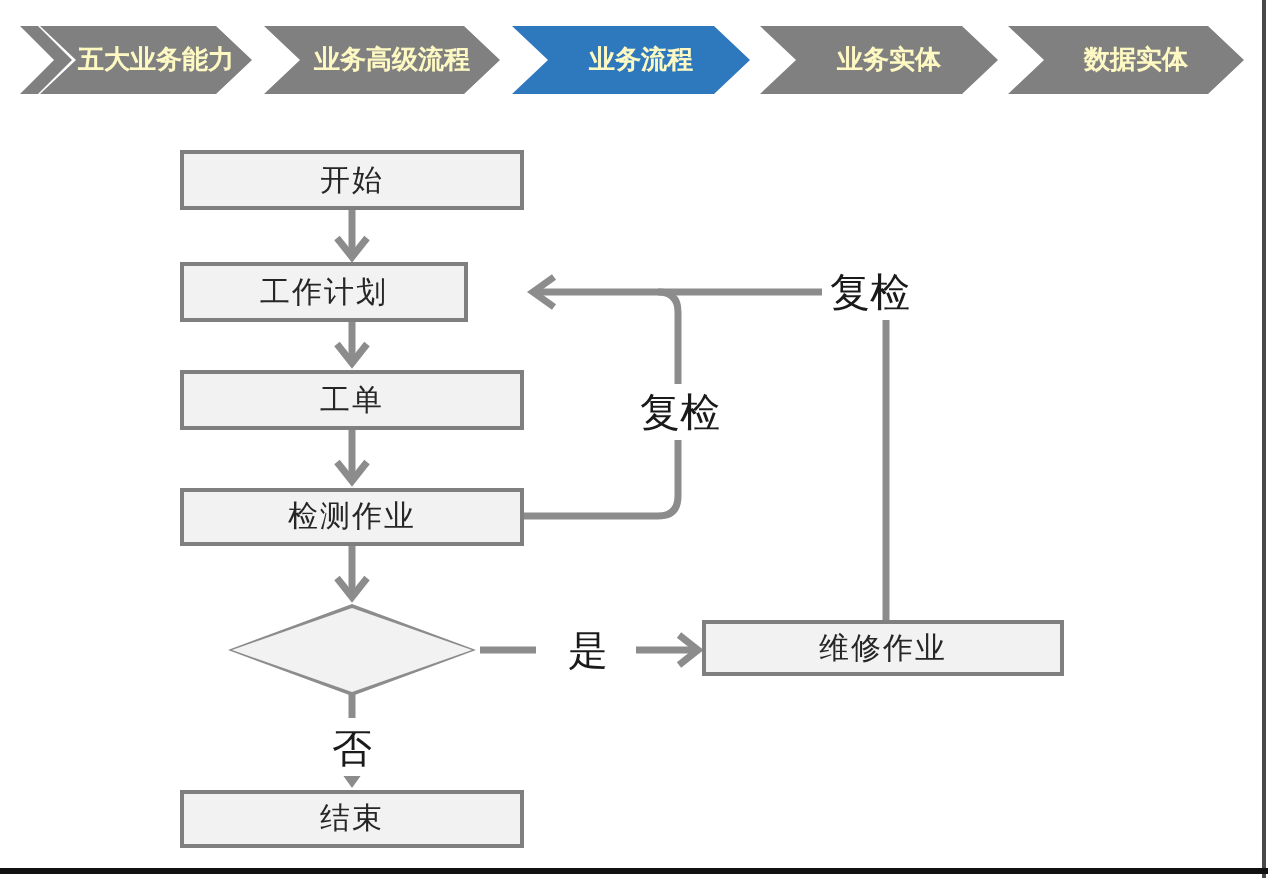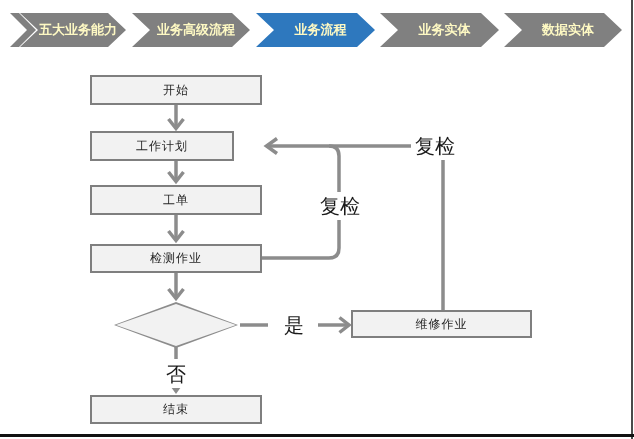--- a/index.html
+++ b/index.html
@@ -9,21 +9,21 @@
   .chev{position:absolute;top:13px;height:34px;background:#808080;color:#fef9c3;
         display:flex;align-items:center;justify-content:center;
         font-size:13px;font-weight:bold;padding-left:10px;box-sizing:border-box;
         clip-path:polygon(0 0,calc(100% - 18px) 0,100% 50%,calc(100% - 18px) 100%,0 100%,18px 50%);}
   .chev.active{background:#2E78BE;}
   .chev-lead{position:absolute;top:13px;left:10px;width:26px;height:34px;background:#808080;
         clip-path:polygon(0px 0px,9px 0px,26px 17px,9px 34px,0px 34px,17px 17px);}
   
   .box{position:absolute;box-sizing:border-box;background:#F2F2F2;border:2px solid #7F7F7F;
        display:flex;align-items:center;justify-content:center;
-       font-size:12px;color:#262626;letter-spacing:1px;}
+       font-size:15px;color:#262626;letter-spacing:1px;}
   .diamond-outer{position:absolute;left:114px;top:302px;width:124px;height:46px;background:#8C8C8C;
        clip-path:polygon(50% 0,100% 50%,50% 100%,0 50%);}
   .diamond-inner{position:absolute;left:2px;top:2px;right:2px;bottom:2px;background:#F2F2F2;
        clip-path:polygon(50% 0,100% 50%,50% 100%,0 50%);}
   .diamond-label{position:absolute;left:114px;top:302px;width:124px;height:46px;
        display:flex;align-items:center;justify-content:center;
        font-size:15px;color:#262626;}
   .edge-label{position:absolute;background:#ffffff;display:flex;align-items:center;
        justify-content:center;font-size:20px;color:#1a1a1a;}
   

